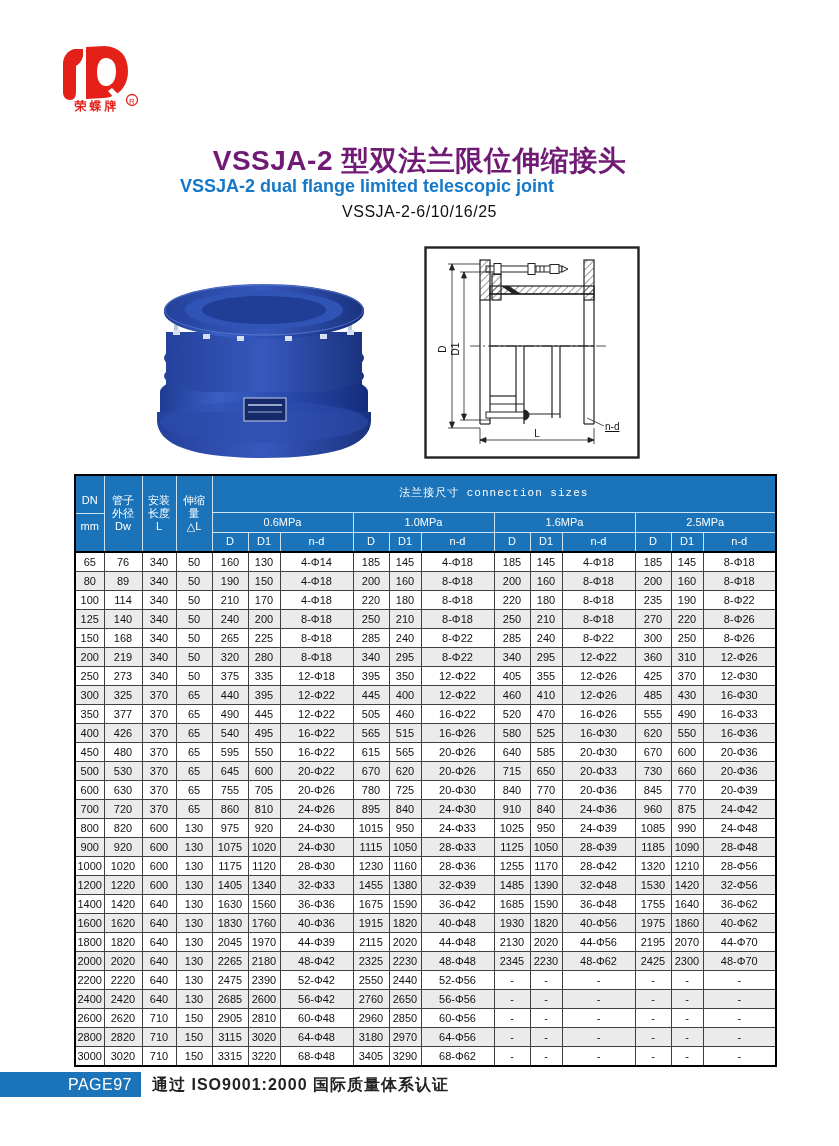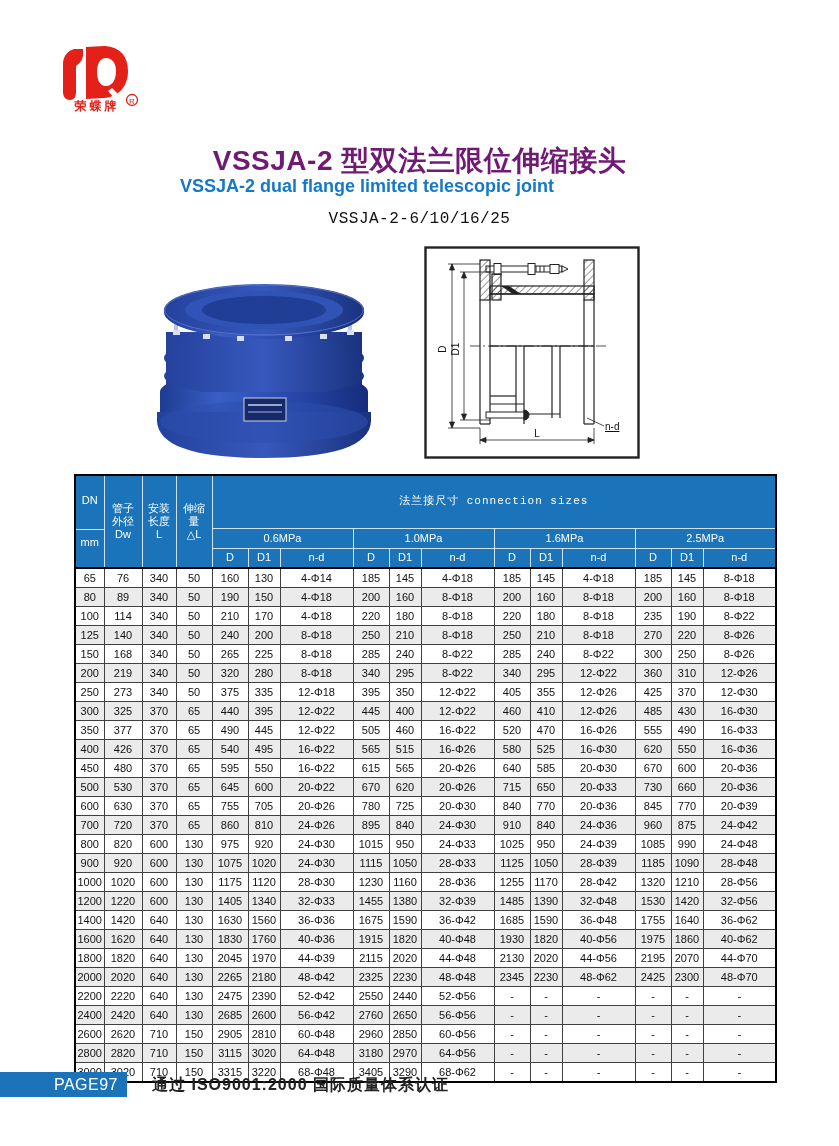--- a/index.html
+++ b/index.html
@@ -18,22 +18,22 @@
   .company-cn { position:absolute; left:122px; top:50px;
     font-size:27px; font-weight:600; letter-spacing:1.5px; color:#222; }
   .company-en { position:absolute; left:123px; top:87px;
     font-size:15.5px; color:#333; letter-spacing:.2px; }
 
   
   .title-main { position:absolute; left:0; top:142px; width:839px; text-align:center;
     font-size:28px; font-weight:700; color:#701a75; letter-spacing:.5px; }
   .title-sub { position:absolute; left:0; top:176px; width:734px; text-align:center;
     font-size:18px; font-weight:700; color:#1578c8; }
-  .title-model { position:absolute; left:0; top:210px; width:839px; text-align:center;
-    font-size:16px; font-weight:500; color:#111; letter-spacing:.5px;font-family:Liberation Mono, monospace; }
+  .title-model { position:absolute; left:0; top:203px; width:839px; text-align:center;
+    font-size:16px; font-weight:500; color:#111; letter-spacing:.5px; }
 
   
   .photo { position:absolute; left:148px; top:272px; width:232px; height:192px; }
   .drawing { position:absolute; left:424px; top:246px; width:216px; height:213px; }
 
   
   .spec-table { position:absolute; left:74px; top:474px; width:702px;
     border-collapse:collapse; table-layout:fixed;
     font-size:11px; text-align:center; }
   .spec-table thead th {
@@ -45,25 +45,25 @@
   .spec-table thead { border-bottom:2px solid #000; }
   .spec-table td {
     border:1px solid #404040; height:18px; line-height:18px;
     padding:0; overflow:hidden; white-space:nowrap; color:#111;
   }
   .spec-table tbody tr:nth-child(even) td { background:#ebebeb; }
   .th-group { font-size:11px; letter-spacing:1px;font-family:Liberation Mono, monospace; }
   .th-press { font-size:11px; height:20px; }
   .th-sub { height:20px; }
   .dn-split { display:flex; flex-direction:column; height:100%; justify-content:space-between; }
-  .dn-top { padding:4px 0 22px; border-bottom:1px solid rgba(255,255,255,.8); }
+  .dn-top { padding:4px 0 6px; border-bottom:1px solid rgba(255,255,255,.8); }
   .dn-bot { padding:6px 0 4px; }
 
   
-  .footer-bar { position:absolute; left:0; top:1072px; width:127px; height:25px;
+  .footer-bar { position:absolute; left:0; top:1072px; width:141px; height:25px;
     background:#1b74ba; color:#fff; font-size:16px; letter-spacing:.5px;
     text-align:right; line-height:25px; padding-right:9px; }
   .footer-cert { position:absolute; left:152px; top:1072px; height:25px;
     font-size:16px; font-weight:600; color:#222; line-height:25px; letter-spacing:1px; }
 </style>
 </head>
 <body>
 
 <div class="hdr">
   <div class="logo-wrap">

